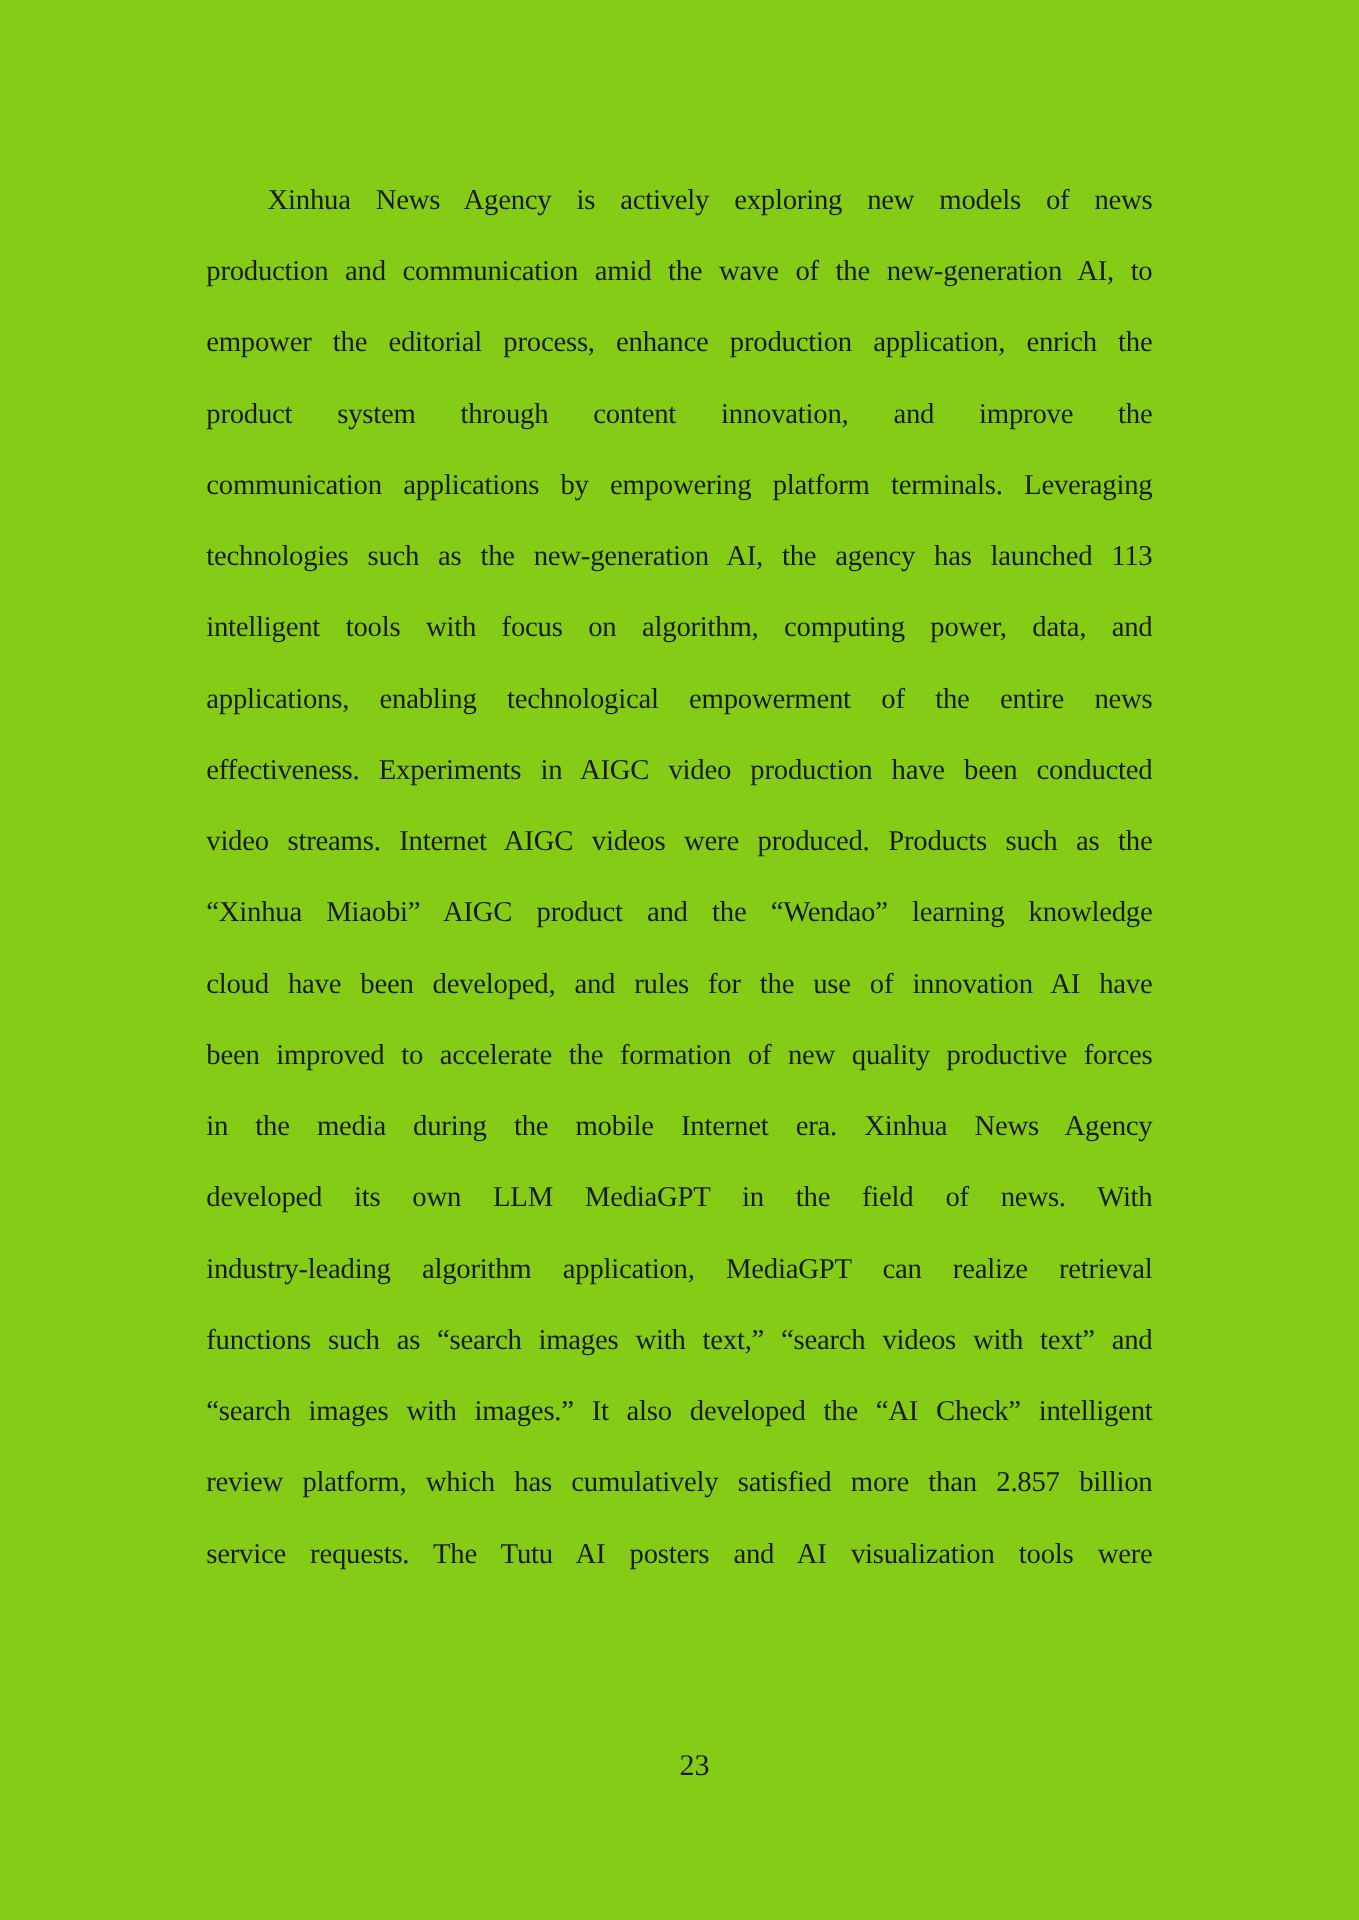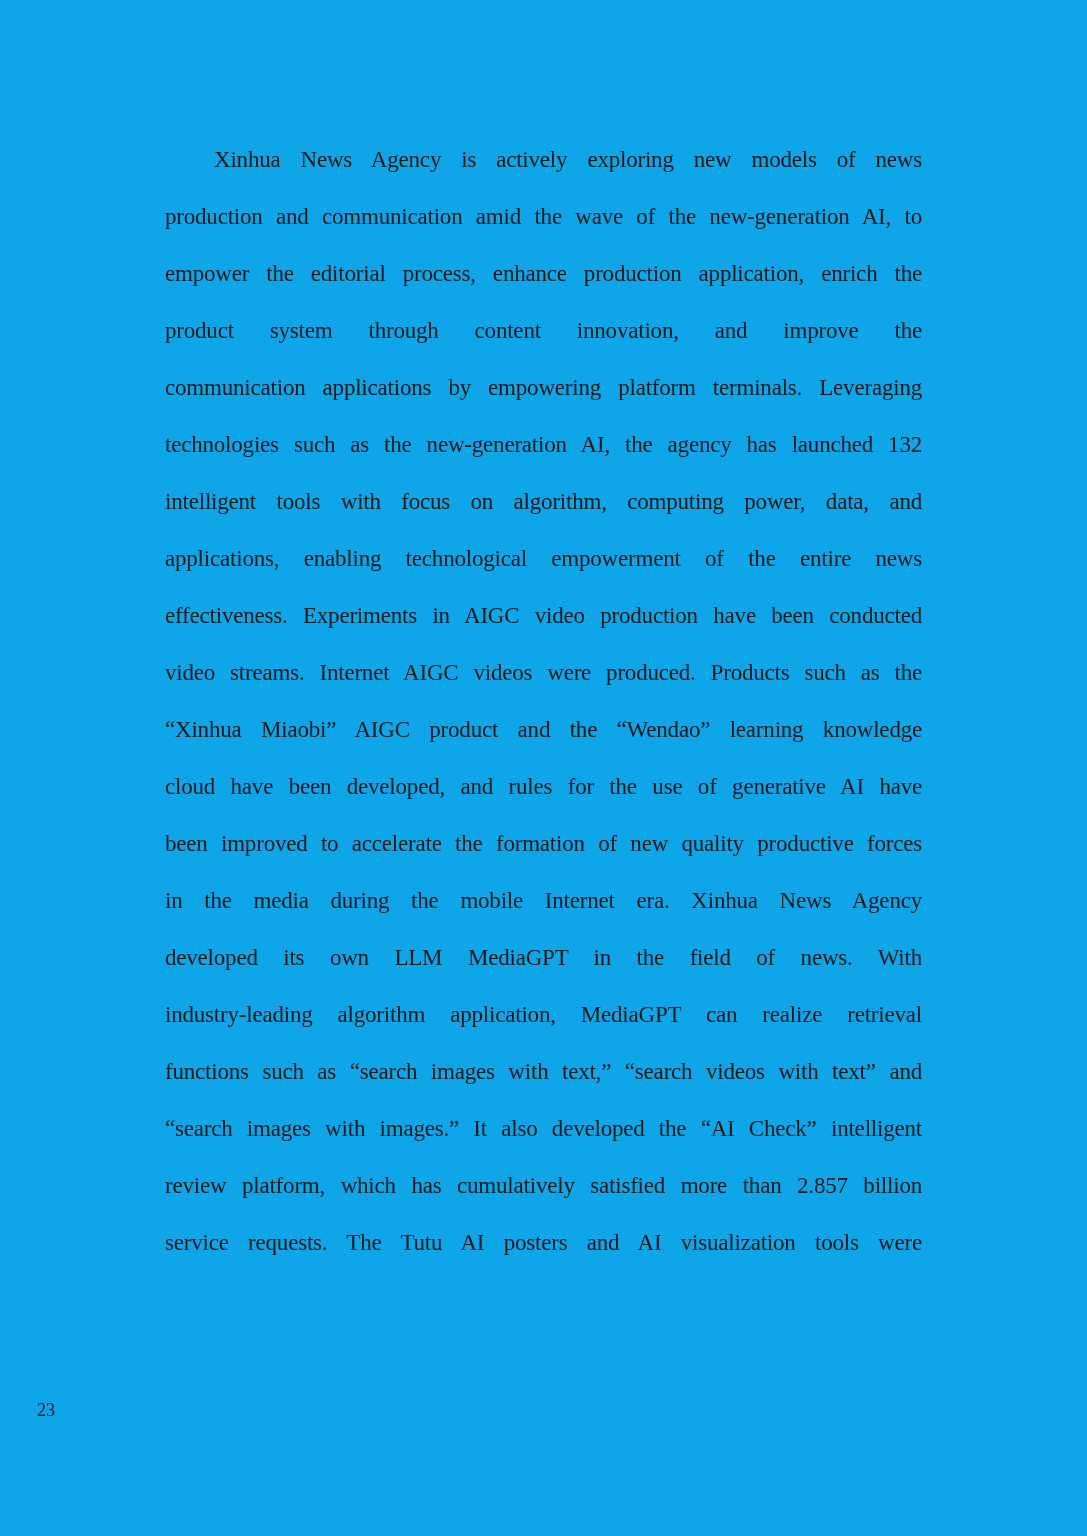--- a/index.html
+++ b/index.html
@@ -12,21 +12,21 @@
       height: 1536px;
       position: relative;
       overflow: hidden;
     }
     .page {
       position: absolute;
       left: 0;
       top: 0;
       width: 1087px;
       height: 1536px;
-      background: #0ea5e9;
+      background: #84cc16;
     }
     .body-text {
       position: absolute;
       left: 165px;
       top: 140px;
       width: 757px;
       font-family: "Liberation Serif", "DejaVu Serif", serif;
       font-size: 23px;
       color: #1a1a1a;
     }
@@ -47,22 +47,23 @@
       display: block;
       white-space: normal;
       text-align: justify;
       text-align-last: justify;
     }
     .page-number {
       position: absolute;
       left: 0;
       width: 1074px;
       top: 1400px;
+      text-align: center;
       font-family: "Liberation Serif", "DejaVu Serif", serif;
-      font-size: 18px;
+      font-size: 24px;
       color: #1a1a1a;
       padding-left: 37px;
       box-sizing: border-box;
     }
   </style>
 </head>
 <body>
 
 <div class="page">
   <div class="body-text">
@@ -75,39 +76,39 @@
     <span class="line">
         <span class="line-inner">empower the editorial process, enhance production application, enrich the</span>
       </span>
     <span class="line">
         <span class="line-inner">product system through content innovation, and improve the</span>
       </span>
     <span class="line">
         <span class="line-inner">communication applications by empowering platform terminals. Leveraging</span>
       </span>
     <span class="line">
-        <span class="line-inner">technologies such as the new-generation AI, the agency has launched 132</span>
+        <span class="line-inner">technologies such as the new-generation AI, the agency has launched 113</span>
       </span>
     <span class="line">
         <span class="line-inner">intelligent tools with focus on algorithm, computing power, data, and</span>
       </span>
     <span class="line">
         <span class="line-inner">applications, enabling technological empowerment of the entire news</span>
       </span>
     <span class="line">
         <span class="line-inner">effectiveness. Experiments in AIGC video production have been conducted</span>
       </span>
     <span class="line">
         <span class="line-inner">video streams. Internet AIGC videos were produced. Products such as the</span>
       </span>
     <span class="line">
         <span class="line-inner">“Xinhua Miaobi” AIGC product and the “Wendao” learning knowledge</span>
       </span>
     <span class="line">
-        <span class="line-inner">cloud have been developed, and rules for the use of generative AI have</span>
+        <span class="line-inner">cloud have been developed, and rules for the use of innovation AI have</span>
       </span>
     <span class="line">
         <span class="line-inner">been improved to accelerate the formation of new quality productive forces</span>
       </span>
     <span class="line">
         <span class="line-inner">in the media during the mobile Internet era. Xinhua News Agency</span>
       </span>
     <span class="line">
         <span class="line-inner">developed its own LLM MediaGPT in the field of news. With</span>
       </span>

